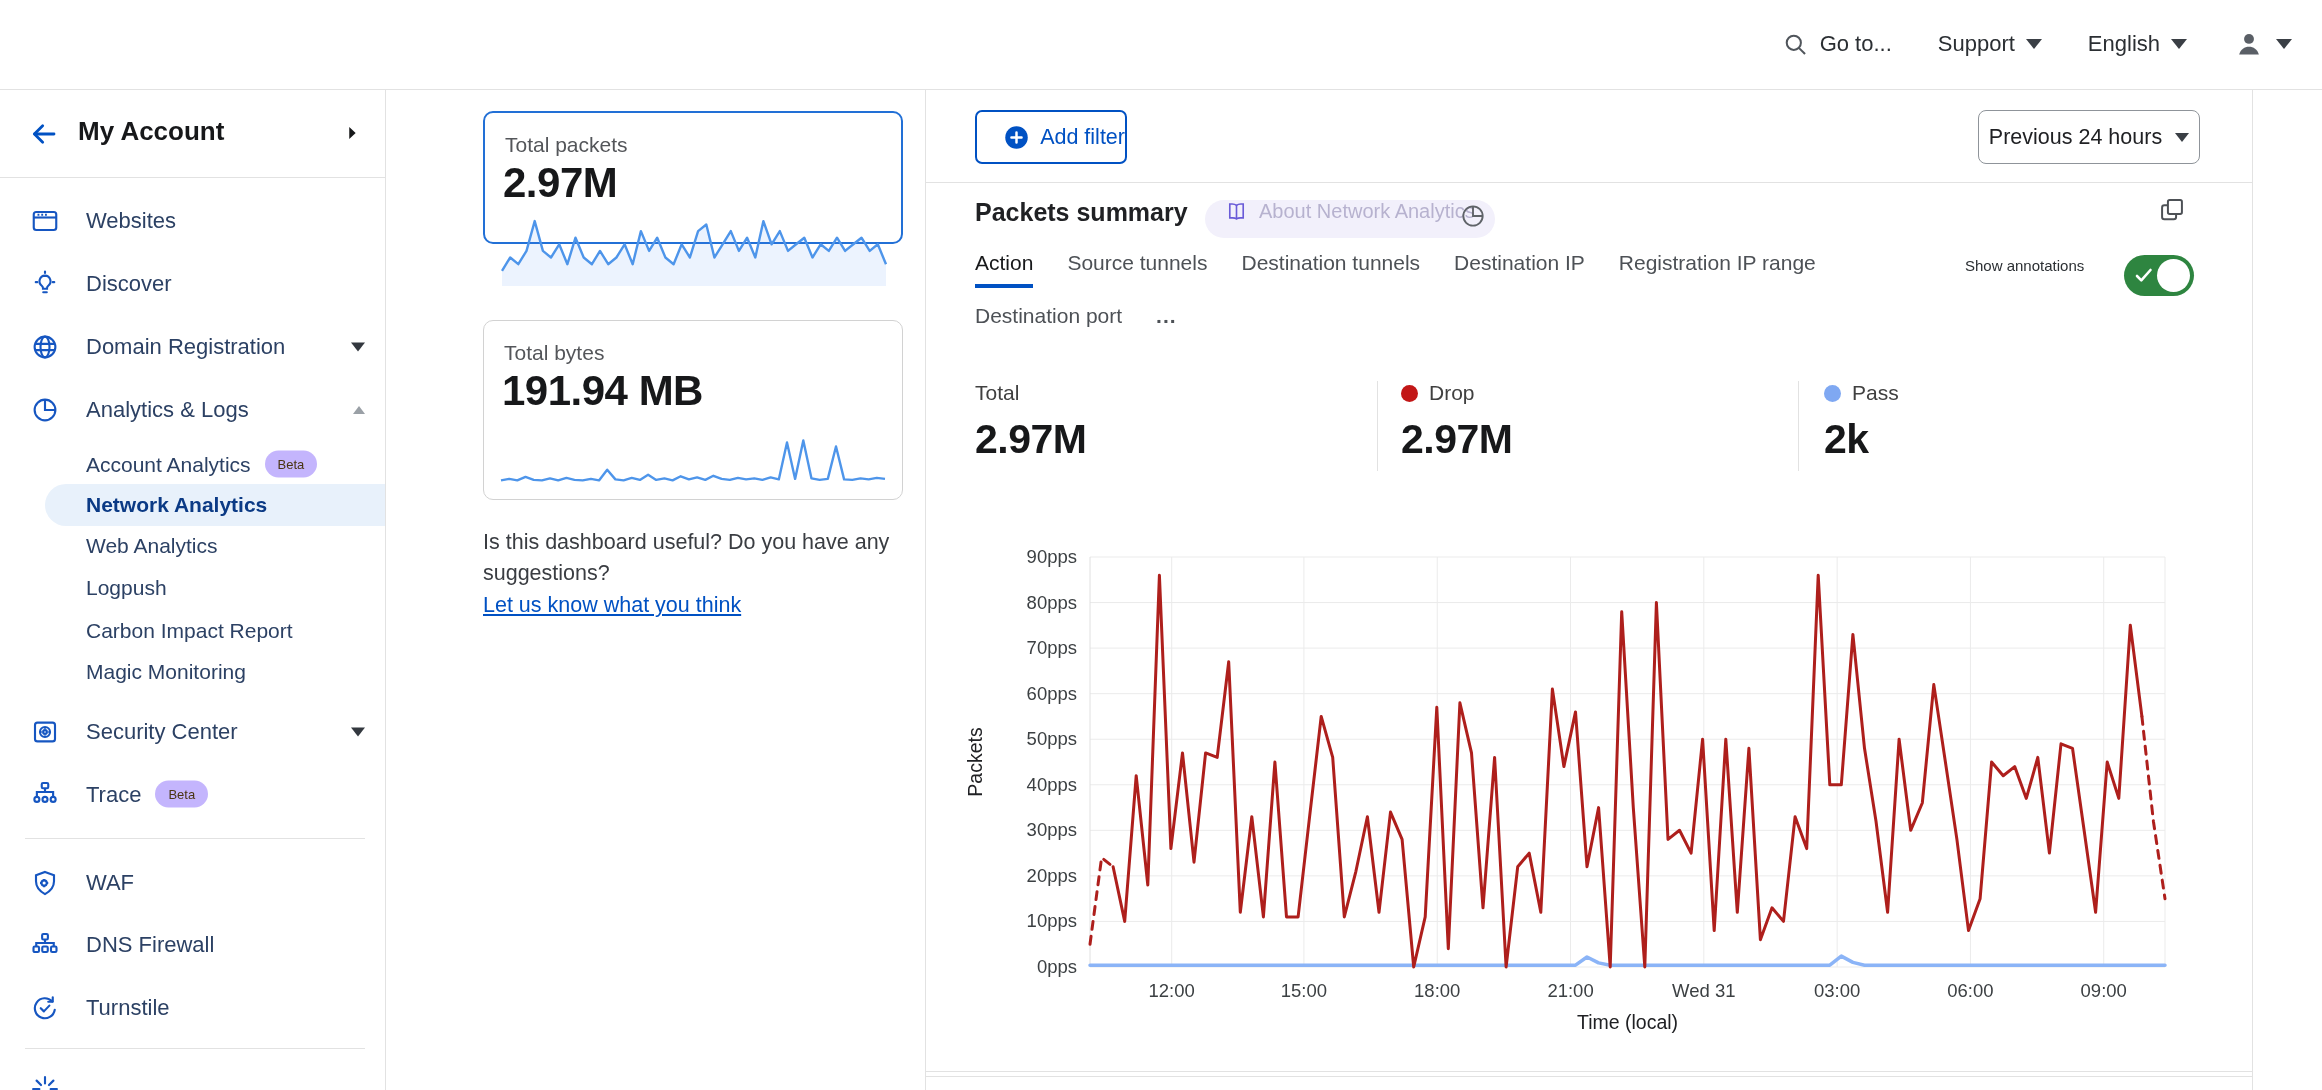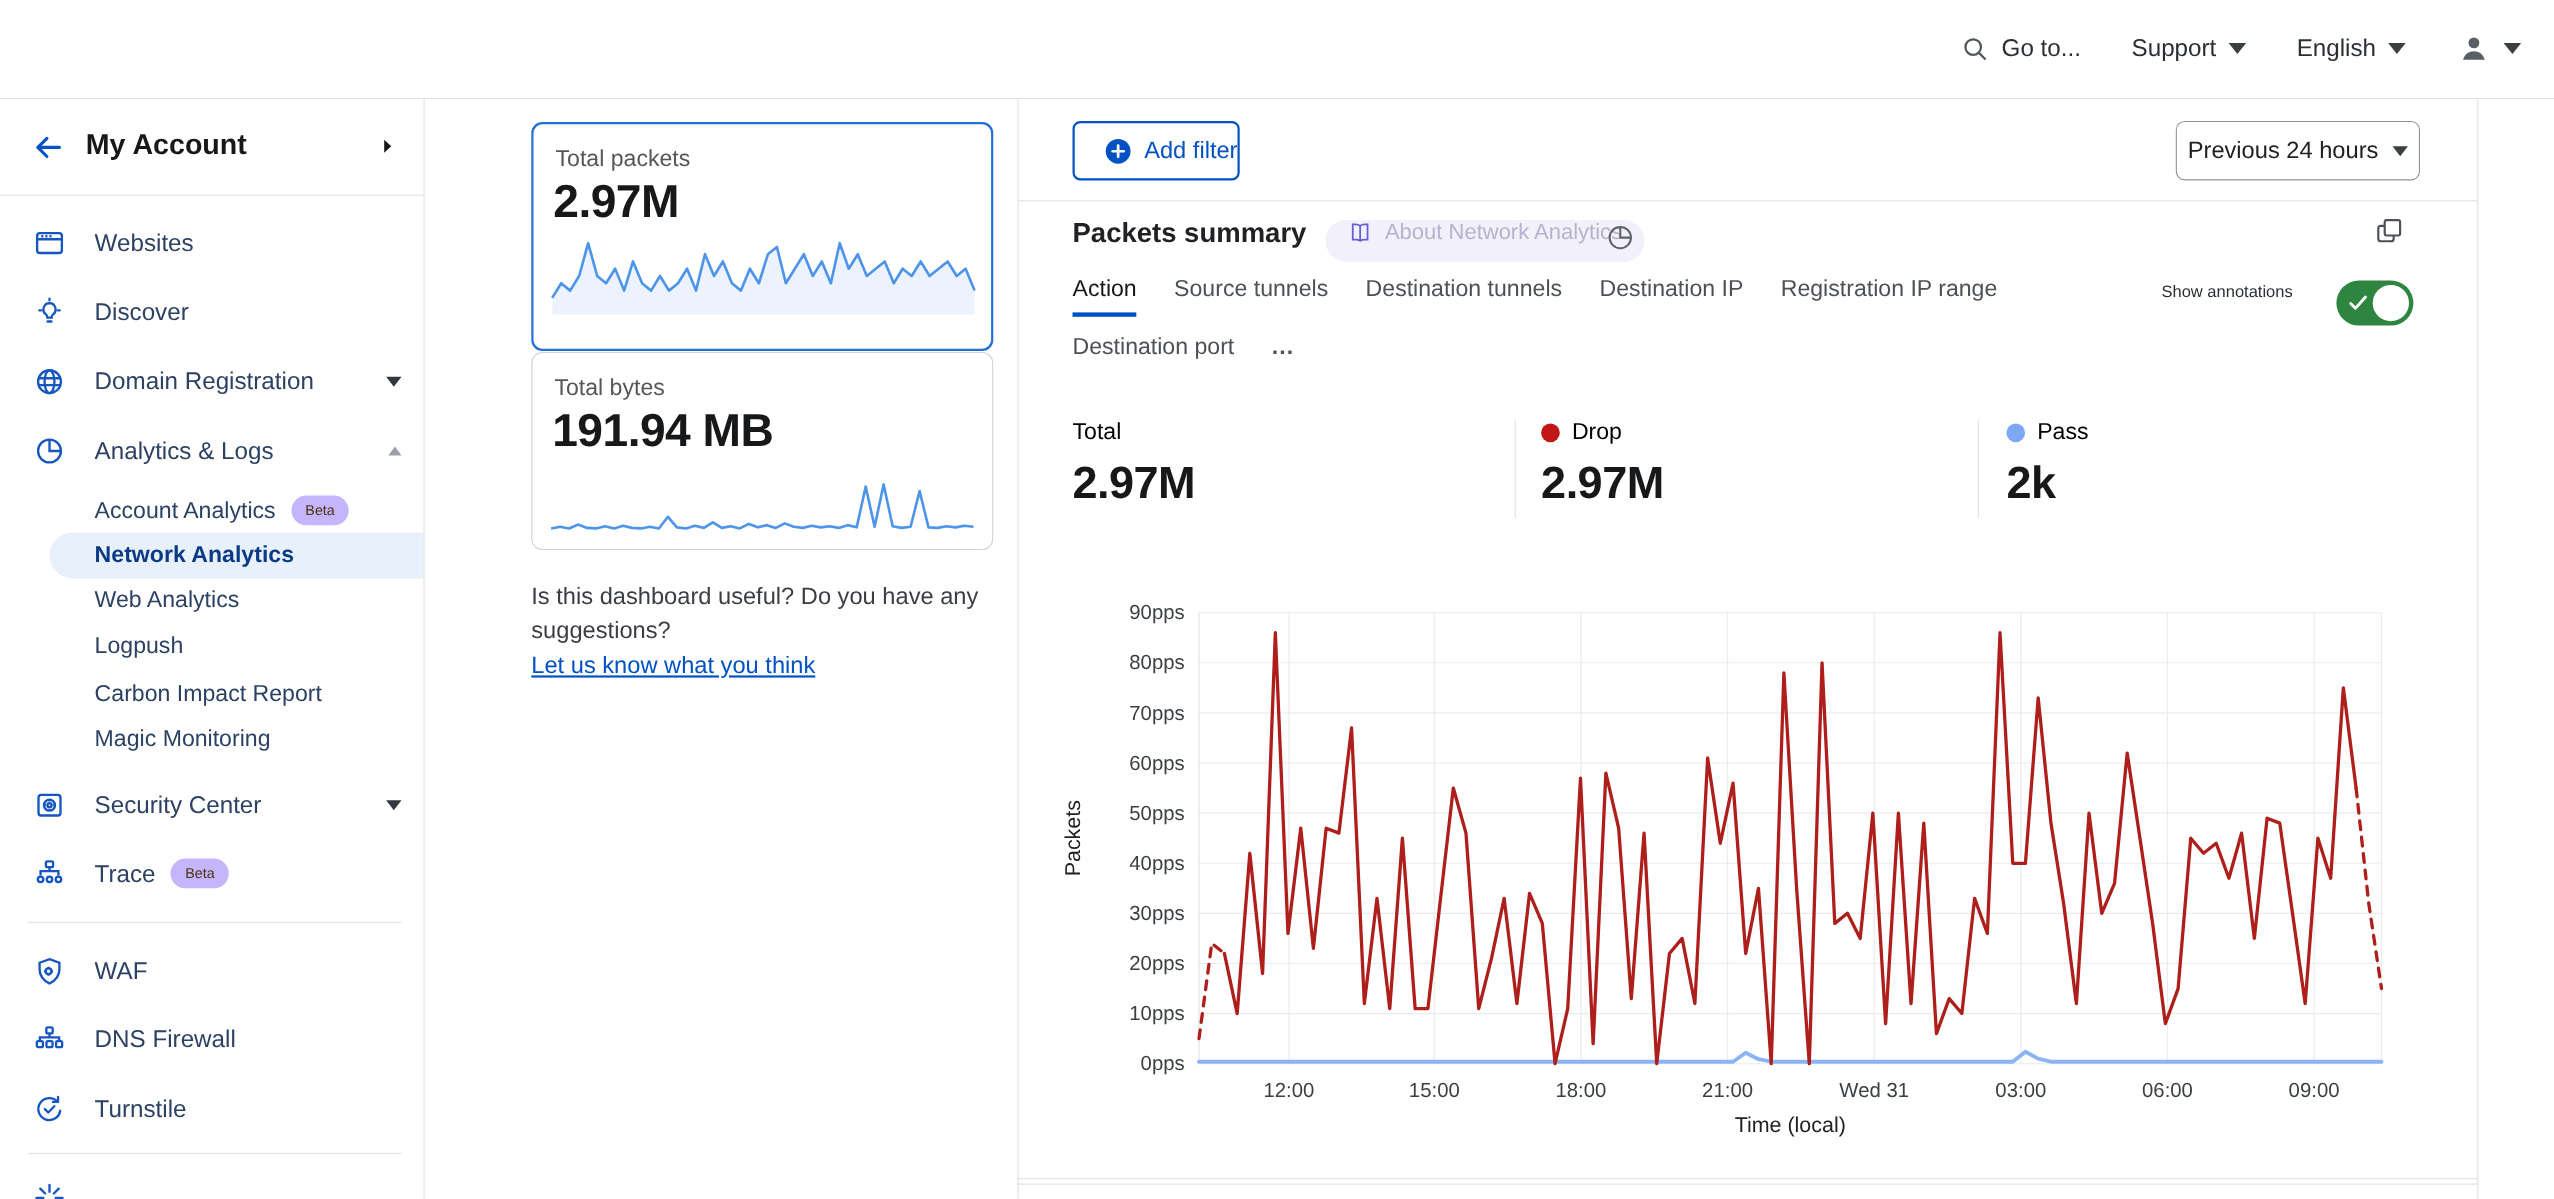--- a/index.html
+++ b/index.html
@@ -48,21 +48,21 @@
 .pie-ic{position:absolute;left:1459px;top:202px;cursor:pointer;color:#5f6368}
 .copy-ic{position:absolute;left:2158px;top:196px;cursor:pointer;color:#4d5156}
 .tabs{position:absolute;left:975px;top:251px;width:880px;display:flex;flex-wrap:wrap;column-gap:34px;row-gap:16px;font-size:21px;color:#4d5156}
 .tab{padding-bottom:9px;cursor:pointer;white-space:nowrap}
 .tab.active{color:#17181a;border-bottom:4px solid #0051c3}
 .show-ann{position:absolute;left:1965px;top:252px;width:145px;font-size:15px;line-height:27px;color:#2b2f33}
 .toggle{position:absolute;left:2124px;top:255px;width:70px;height:41px;border-radius:21px;background:#2e8540;cursor:pointer}
 .toggle .knob{position:absolute;right:4px;top:4px;width:33px;height:33px;border-radius:50%;background:#fff}
 .toggle svg{position:absolute;left:11px;top:12px}
 .stat{position:absolute;top:381px}
-.stat-label{font-size:21px;color:#000000;display:flex;align-items:center;gap:11px}
+.stat-label{font-size:21px;color:#404040;display:flex;align-items:center;gap:11px}
 .dot{width:17px;height:17px;border-radius:50%}
 .stat-value{font-size:41px;font-weight:bold;color:#17181a;margin-top:11px;letter-spacing:-0.5px}
 .tick{font-size:18.5px;fill:#3c4043}
 .axis-label{font-size:19.5px;fill:#202124}
 </style>
 </head>
 <body>
 
 <div id="root">
 
@@ -249,21 +249,21 @@
     <div style="position:absolute;left:30px;top:1074px">
       <svg width="30" height="30" viewBox="0 0 24 24" fill="none" stroke="#1656c1" stroke-width="1.7" stroke-linecap="round">
           <path d="M12 2.5v5M12 16.5v5M2.5 12h5M16.5 12h5M5.3 5.3l3.5 3.5M15.2 15.2l3.5 3.5M18.7 5.3l-3.5 3.5M8.8 15.2l-3.5 3.5"></path>
         </svg>
     </div>
 
     <div class="vline" style="left:385px;top:90px;height:1000px"></div>
   </div>
 
   <div>
-    <div class="mcard sel" style="top:111px;height:208px">
+    <div class="mcard sel" style="top:111px;height:133px">
       <div class="mlabel">Total packets</div>
       <div class="mvalue">2.97M</div>
       <svg id="spark-packets" class="mspark" style="top:100px" width="388" height="74" viewBox="0 0 388 74">
           <path d="M2.0 57.8L10.2 44.5L18.3 51.2L26.5 37.9L34.7 8.1L42.9 37.9L51.0 44.5L59.2 31.3L67.4 51.2L75.5 24.7L83.7 44.5L91.9 51.2L100.0 37.9L108.2 51.2L116.4 44.5L124.6 31.3L132.7 51.2L140.9 18.1L149.1 37.9L157.2 24.7L165.4 44.5L173.6 51.2L181.7 31.3L189.9 44.5L198.1 18.1L206.3 11.5L214.4 44.5L222.6 31.3L230.8 18.1L238.9 37.9L247.1 24.7L255.3 44.5L263.4 8.1L271.6 31.3L279.8 18.1L288.0 37.9L296.1 31.3L304.3 24.7L312.5 44.5L320.6 31.3L328.8 37.9L337.0 24.7L345.1 37.9L353.3 31.3L361.5 24.7L369.7 37.9L377.8 31.3L386.0 51.2L386 73L2 73Z" fill="rgba(66,133,244,0.10)" stroke="none"></path>
           <path d="M2.0 57.8L10.2 44.5L18.3 51.2L26.5 37.9L34.7 8.1L42.9 37.9L51.0 44.5L59.2 31.3L67.4 51.2L75.5 24.7L83.7 44.5L91.9 51.2L100.0 37.9L108.2 51.2L116.4 44.5L124.6 31.3L132.7 51.2L140.9 18.1L149.1 37.9L157.2 24.7L165.4 44.5L173.6 51.2L181.7 31.3L189.9 44.5L198.1 18.1L206.3 11.5L214.4 44.5L222.6 31.3L230.8 18.1L238.9 37.9L247.1 24.7L255.3 44.5L263.4 8.1L271.6 31.3L279.8 18.1L288.0 37.9L296.1 31.3L304.3 24.7L312.5 44.5L320.6 31.3L328.8 37.9L337.0 24.7L345.1 37.9L353.3 31.3L361.5 24.7L369.7 37.9L377.8 31.3L386.0 51.2" fill="none" stroke="#4e95ea" stroke-width="2.4" stroke-linejoin="round"></path>
         </svg>
     </div>
     <div class="mcard" style="top:320px;height:180px">
       <div class="mlabel">Total bytes</div>
       <div class="mvalue">191.94 MB</div>

